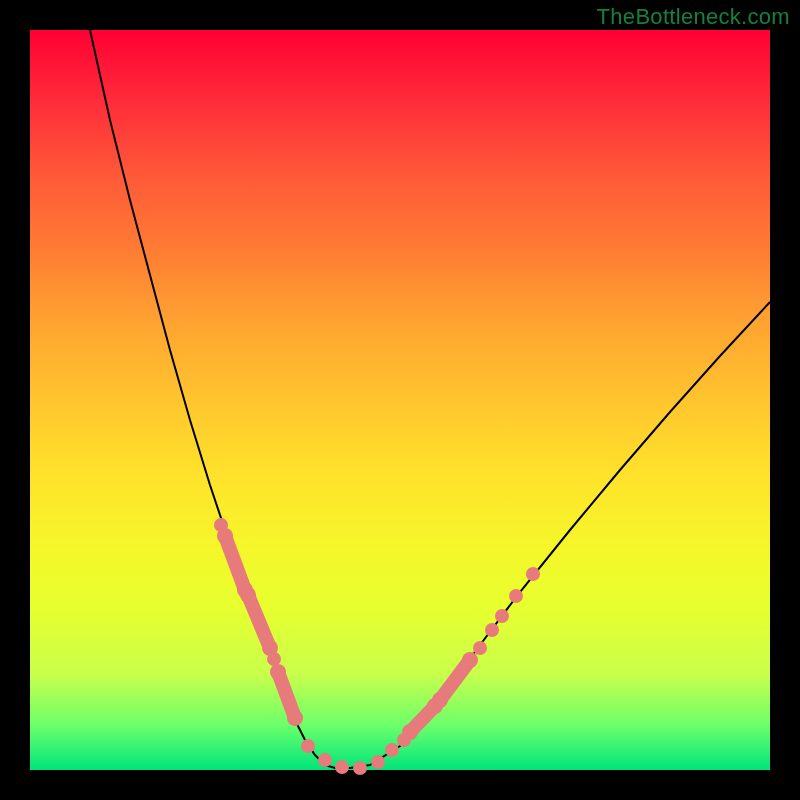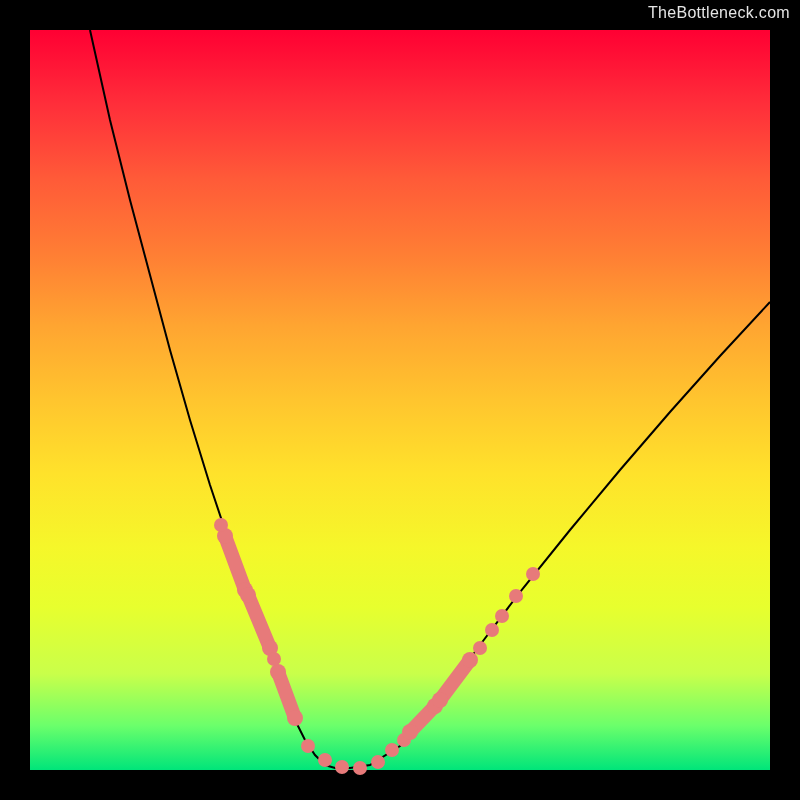--- a/index.html
+++ b/index.html
@@ -28,22 +28,22 @@
       #e7ff2e 78%,
       #c9ff4a 87%,
       #6bff6b 94%,
       #00e57a 100%);
   }
   .watermark {
     position: absolute;
     top: 4px;
     right: 10px;
     font-family: Arial, Helvetica, sans-serif;
-    font-size: 16px;
-    color: #e5e5e5;
+    font-size: 22px;
+    color: #15803d;
     letter-spacing: 0.3px;
     font-weight: 500;
   }
   svg.curve {
     position: absolute;
     left: 0; top: 0;
     width: 740px; height: 740px;
     overflow: visible;
   }
 </style>

